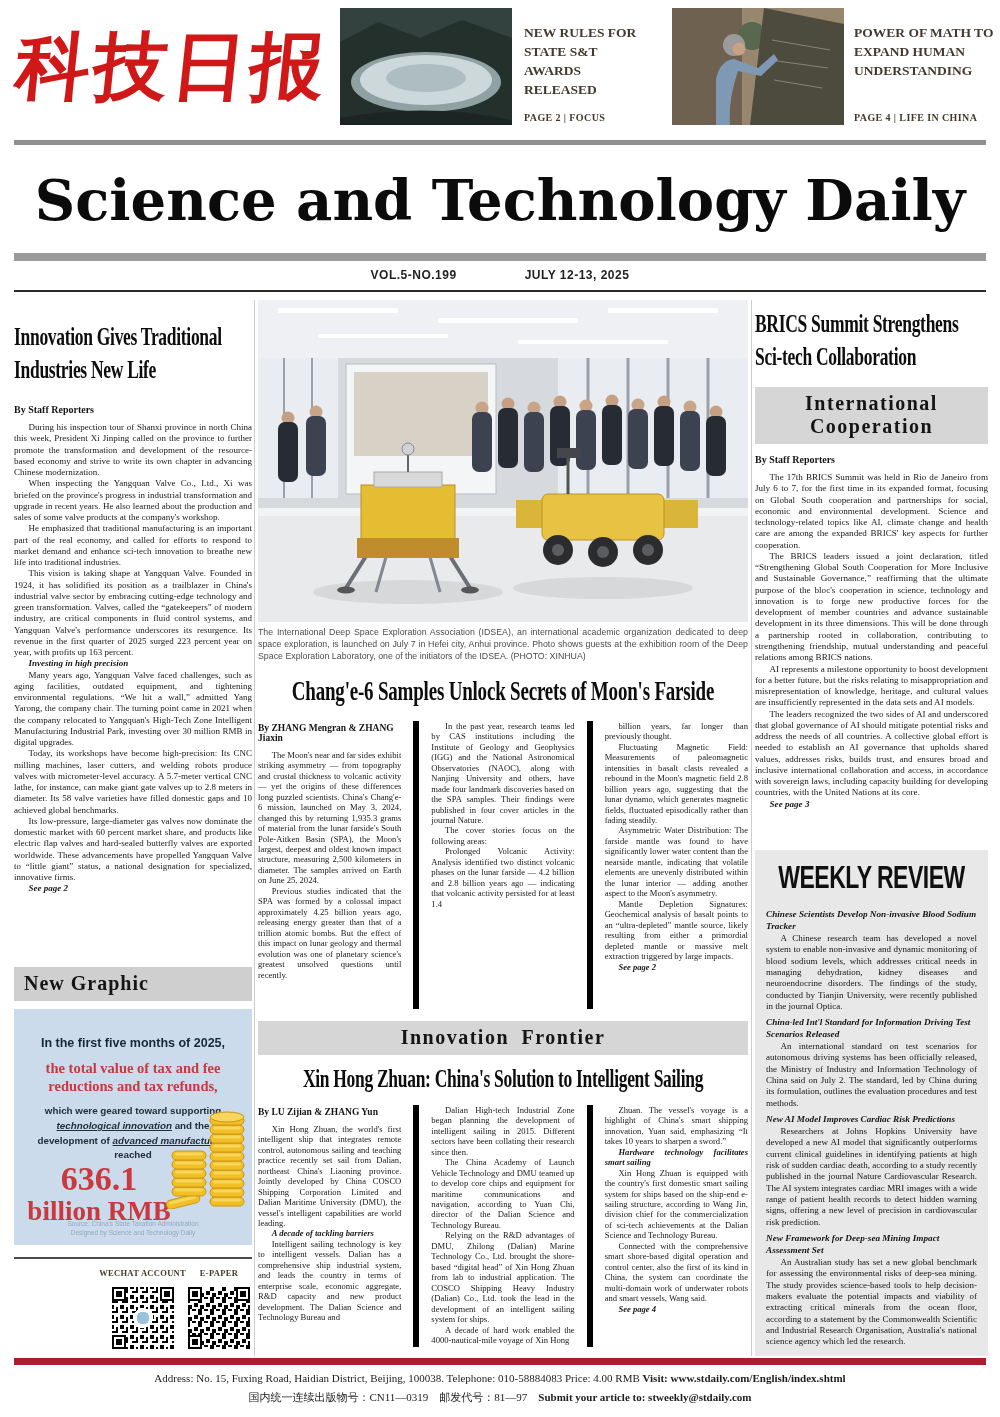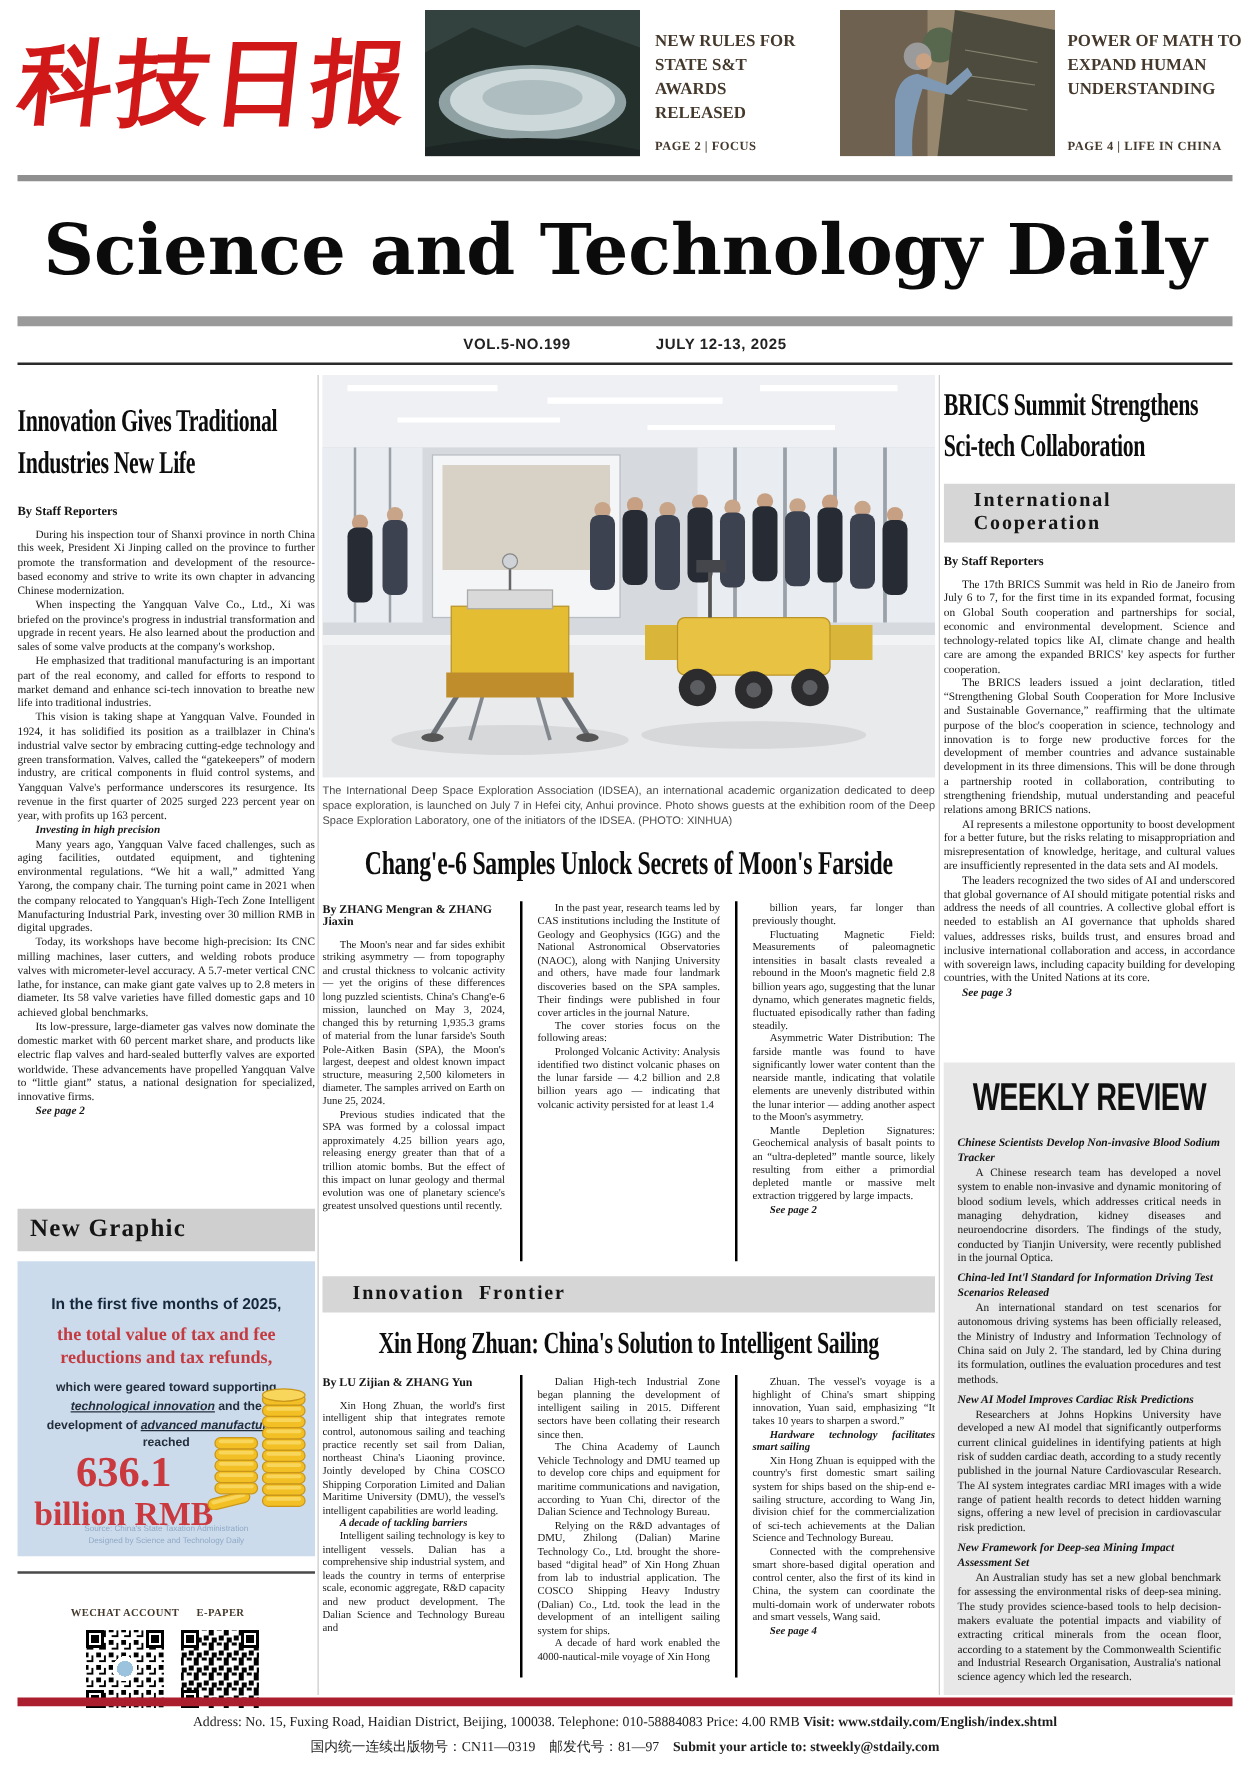--- a/index.html
+++ b/index.html
@@ -61,39 +61,39 @@
   .ng-l3 .u{font-style:italic;text-decoration:underline;}
   .ng-amount{position:absolute;left:10px;top:152px;width:150px;color:#c9393e;font-weight:bold;
         font-family:"Liberation Serif",serif;text-align:center;}
   .ng-num{font-size:34px;line-height:1.05;}
   .ng-unit{font-size:27px;line-height:1.1;}
   .ng-coins{position:absolute;right:4px;bottom:32px;}
   .ng-src{position:absolute;left:0;right:0;bottom:8px;font-family:"Liberation Sans",sans-serif;
         font-size:6.5px;color:#8fa9c4;line-height:1.4;}
 
   .qr-rule{height:2px;background:#4a4a4a;margin-top:12px;}
-  .qr-row{display:flex;justify-content:center;margin-top:26px;}
+  .qr-row{display:flex;justify-content:flex-end;margin-top:9px;}
   .qr-label{font-size:8.5px;font-weight:bold;color:#44392c;text-align:center;letter-spacing:.3px;}
   .qr{width:66px;height:66px;margin:7px auto 0;}
 
   
   .center{left:258px;top:300px;width:490px;}
   .caption{font-family:"Liberation Sans",sans-serif;font-size:8.8px;line-height:1.35;color:#4c4c4c;
         text-align:justify;margin:5px 0 0;}
   .h-c1{height:42px;margin-top:12px;}
   .h-c2{height:36px;margin-top:10px;}
   .cols{display:flex;margin-top:4px;}
   .coltext{flex:1;overflow:hidden;}
-  .coltext + .coltext{border-left:2px solid #000000;margin-left:12px;padding-left:12px;}
+  .coltext + .coltext{border-left:6px solid #000000;margin-left:12px;padding-left:12px;}
   .cols .art{font-size:8.6px;line-height:1.22;}
   .cols .byline{margin:2px 0 7px;font-size:9.5px;}
   .cols-a{height:288px;}
   .cols-b{height:242px;}
-  .kicker{background:#d6d6d6;font-weight:bold;font-size:16px;padding:5px 24px 6px;
-        letter-spacing:1.5px;word-spacing:6px;margin-top:12px;}
+  .kicker{background:#d6d6d6;font-weight:bold;font-size:20px;padding:5px 24px 6px;
+        letter-spacing:1.5px;word-spacing:6px;margin-top:12px;text-align:center;}
 
   
   .col-right{left:755px;top:303px;width:233px;height:540px;overflow:hidden;}
   .col-right .art{font-size:9.1px;line-height:1.24;}
   .h-right{height:72px;margin-top:4px;}
   .kicker-right{margin-top:8px;margin-bottom:2px;}
 
   .weekly{left:755px;top:850px;width:233px;height:506px;background:#e8e8e8;box-sizing:border-box;
         padding:10px 11px;overflow:hidden;}
   .h-wr{height:44px;}

